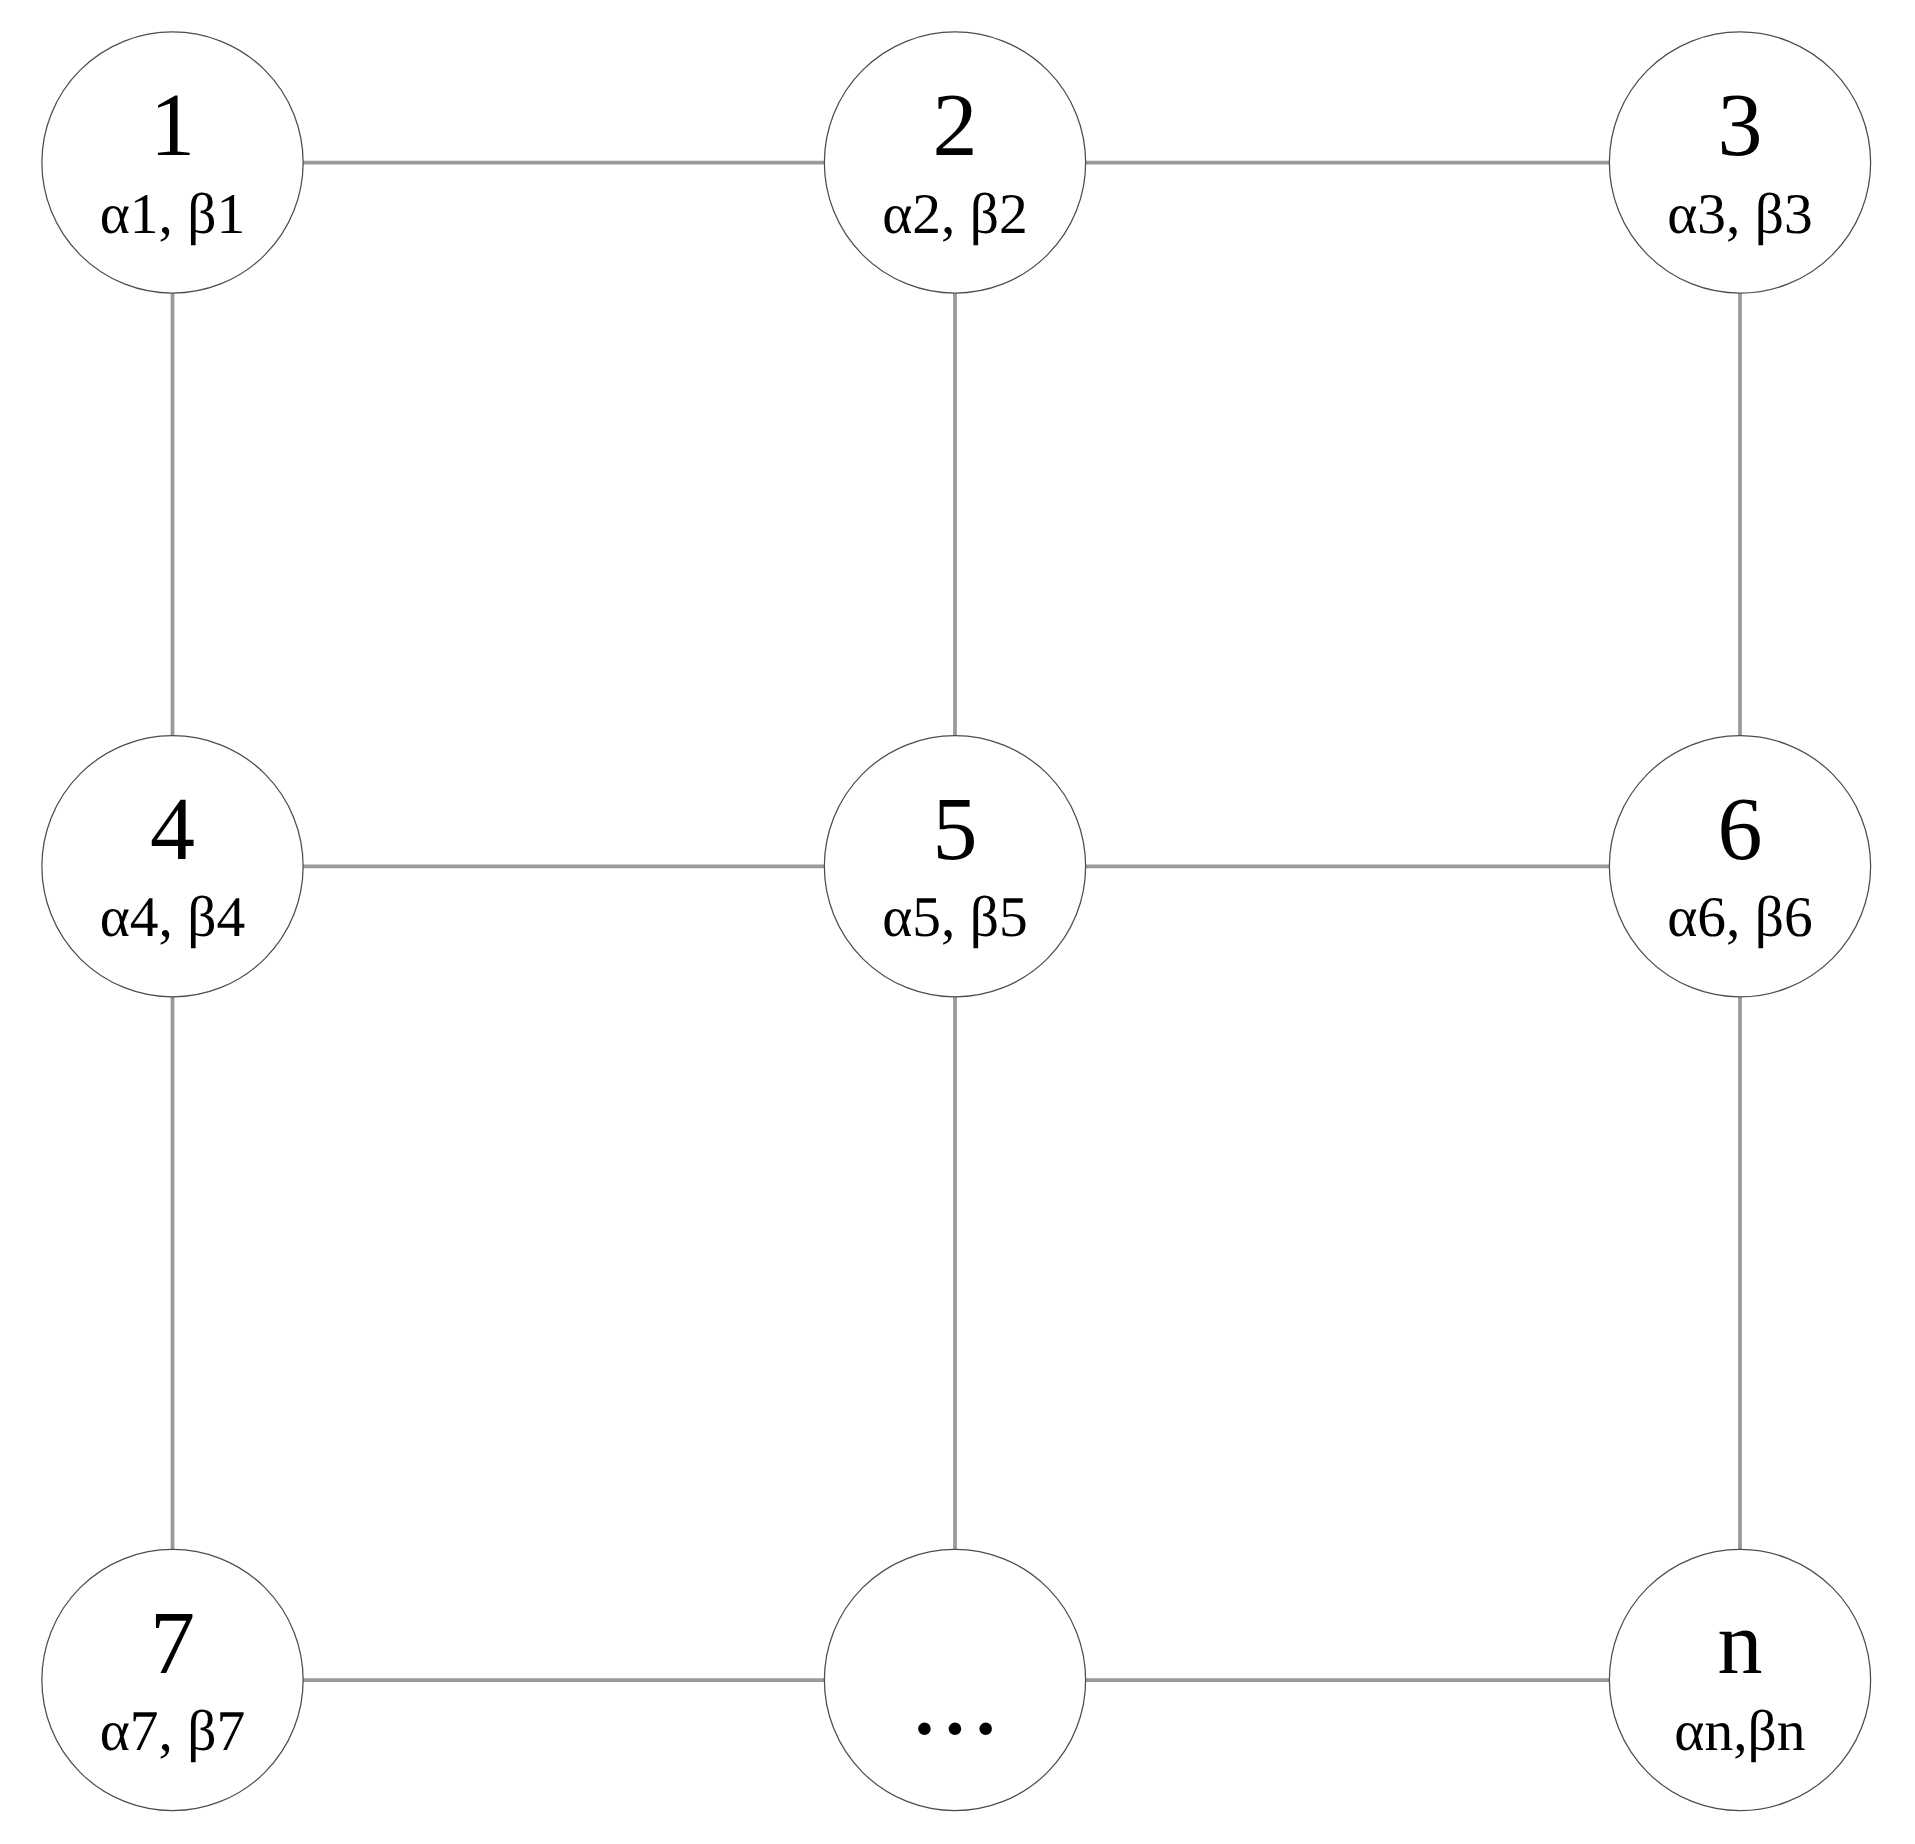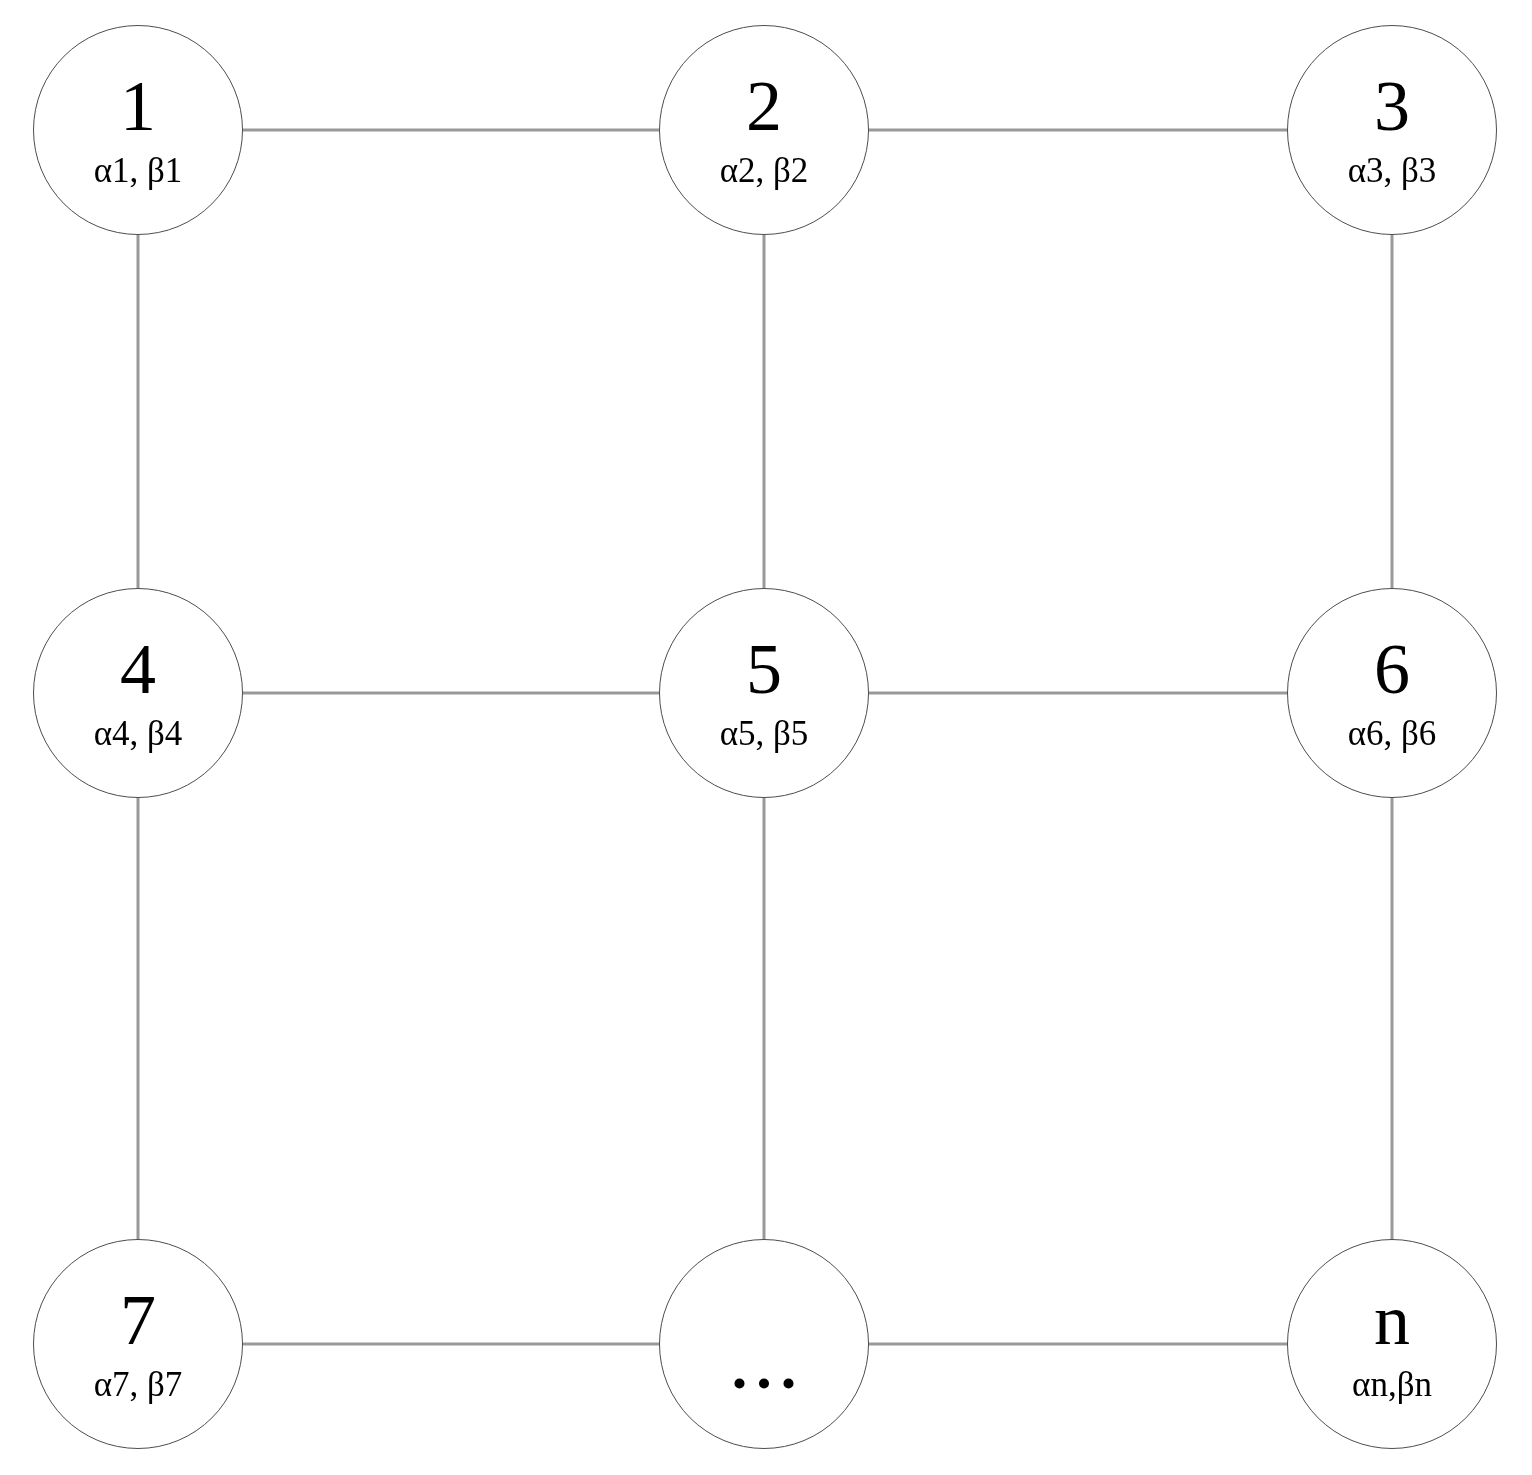--- a/index.html
+++ b/index.html
@@ -39,21 +39,21 @@
     align-items: center;
     justify-content: center;
     color: #000000;
   }
   .node-number {
     font-size: 72px;
     line-height: 1.0;
     text-align: center;
   }
   .node-sub {
-    font-size: 35px;
+    font-size: 46px;
     line-height: 1.1;
     margin-top: 10px;
     text-align: center;
     white-space: nowrap;
   }
   .node-ellipsis .node-number {
     font-size: 62px;
     font-weight: bold;
     letter-spacing: 9px;
     margin-top: 46px;

